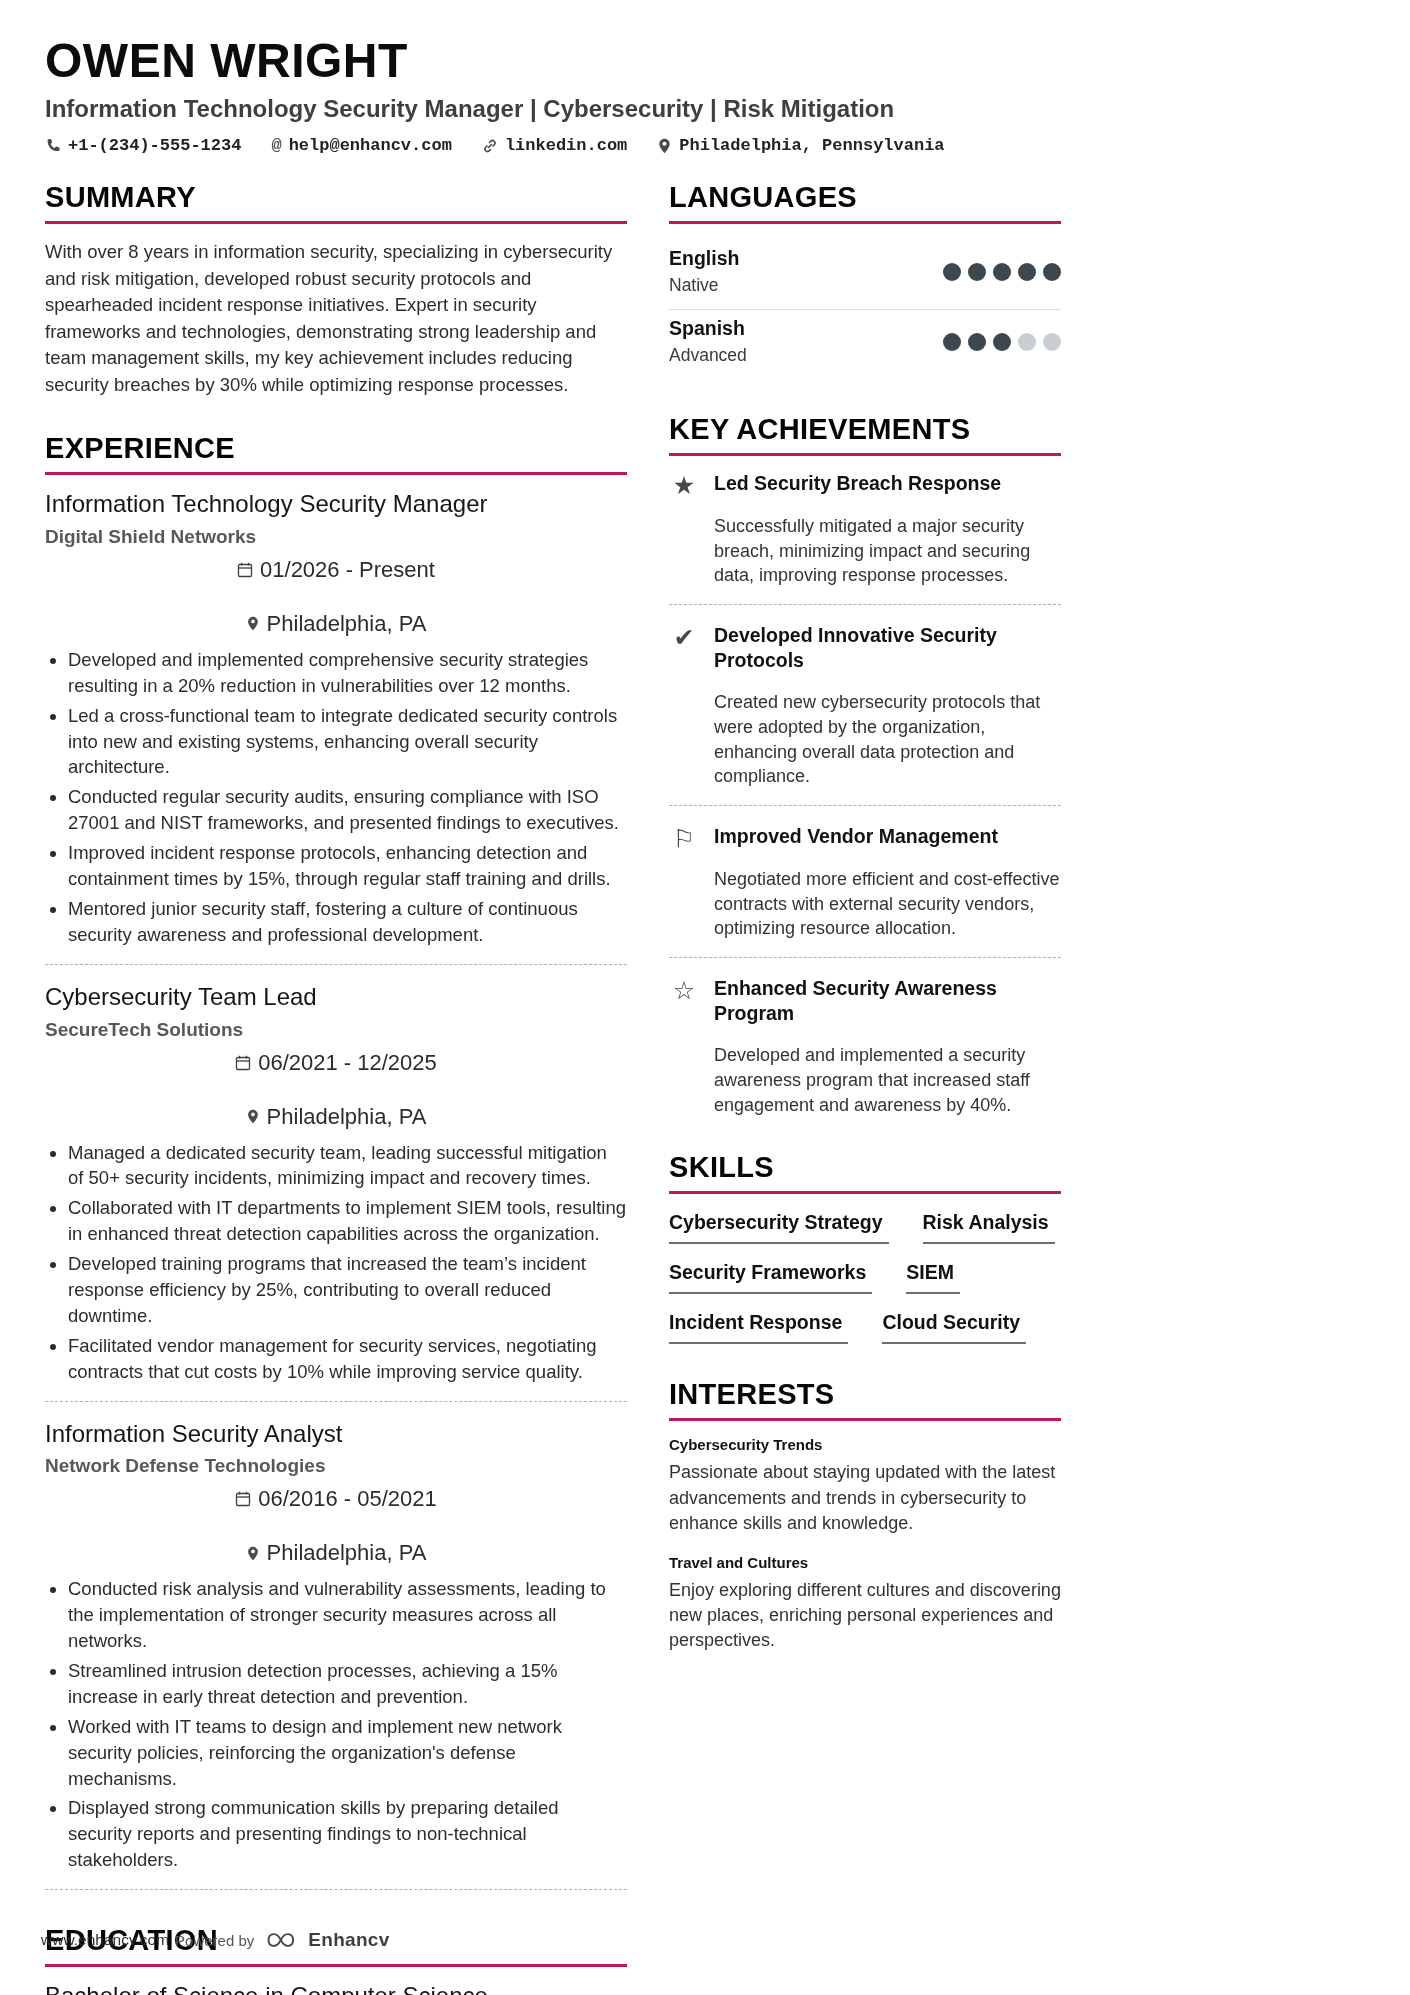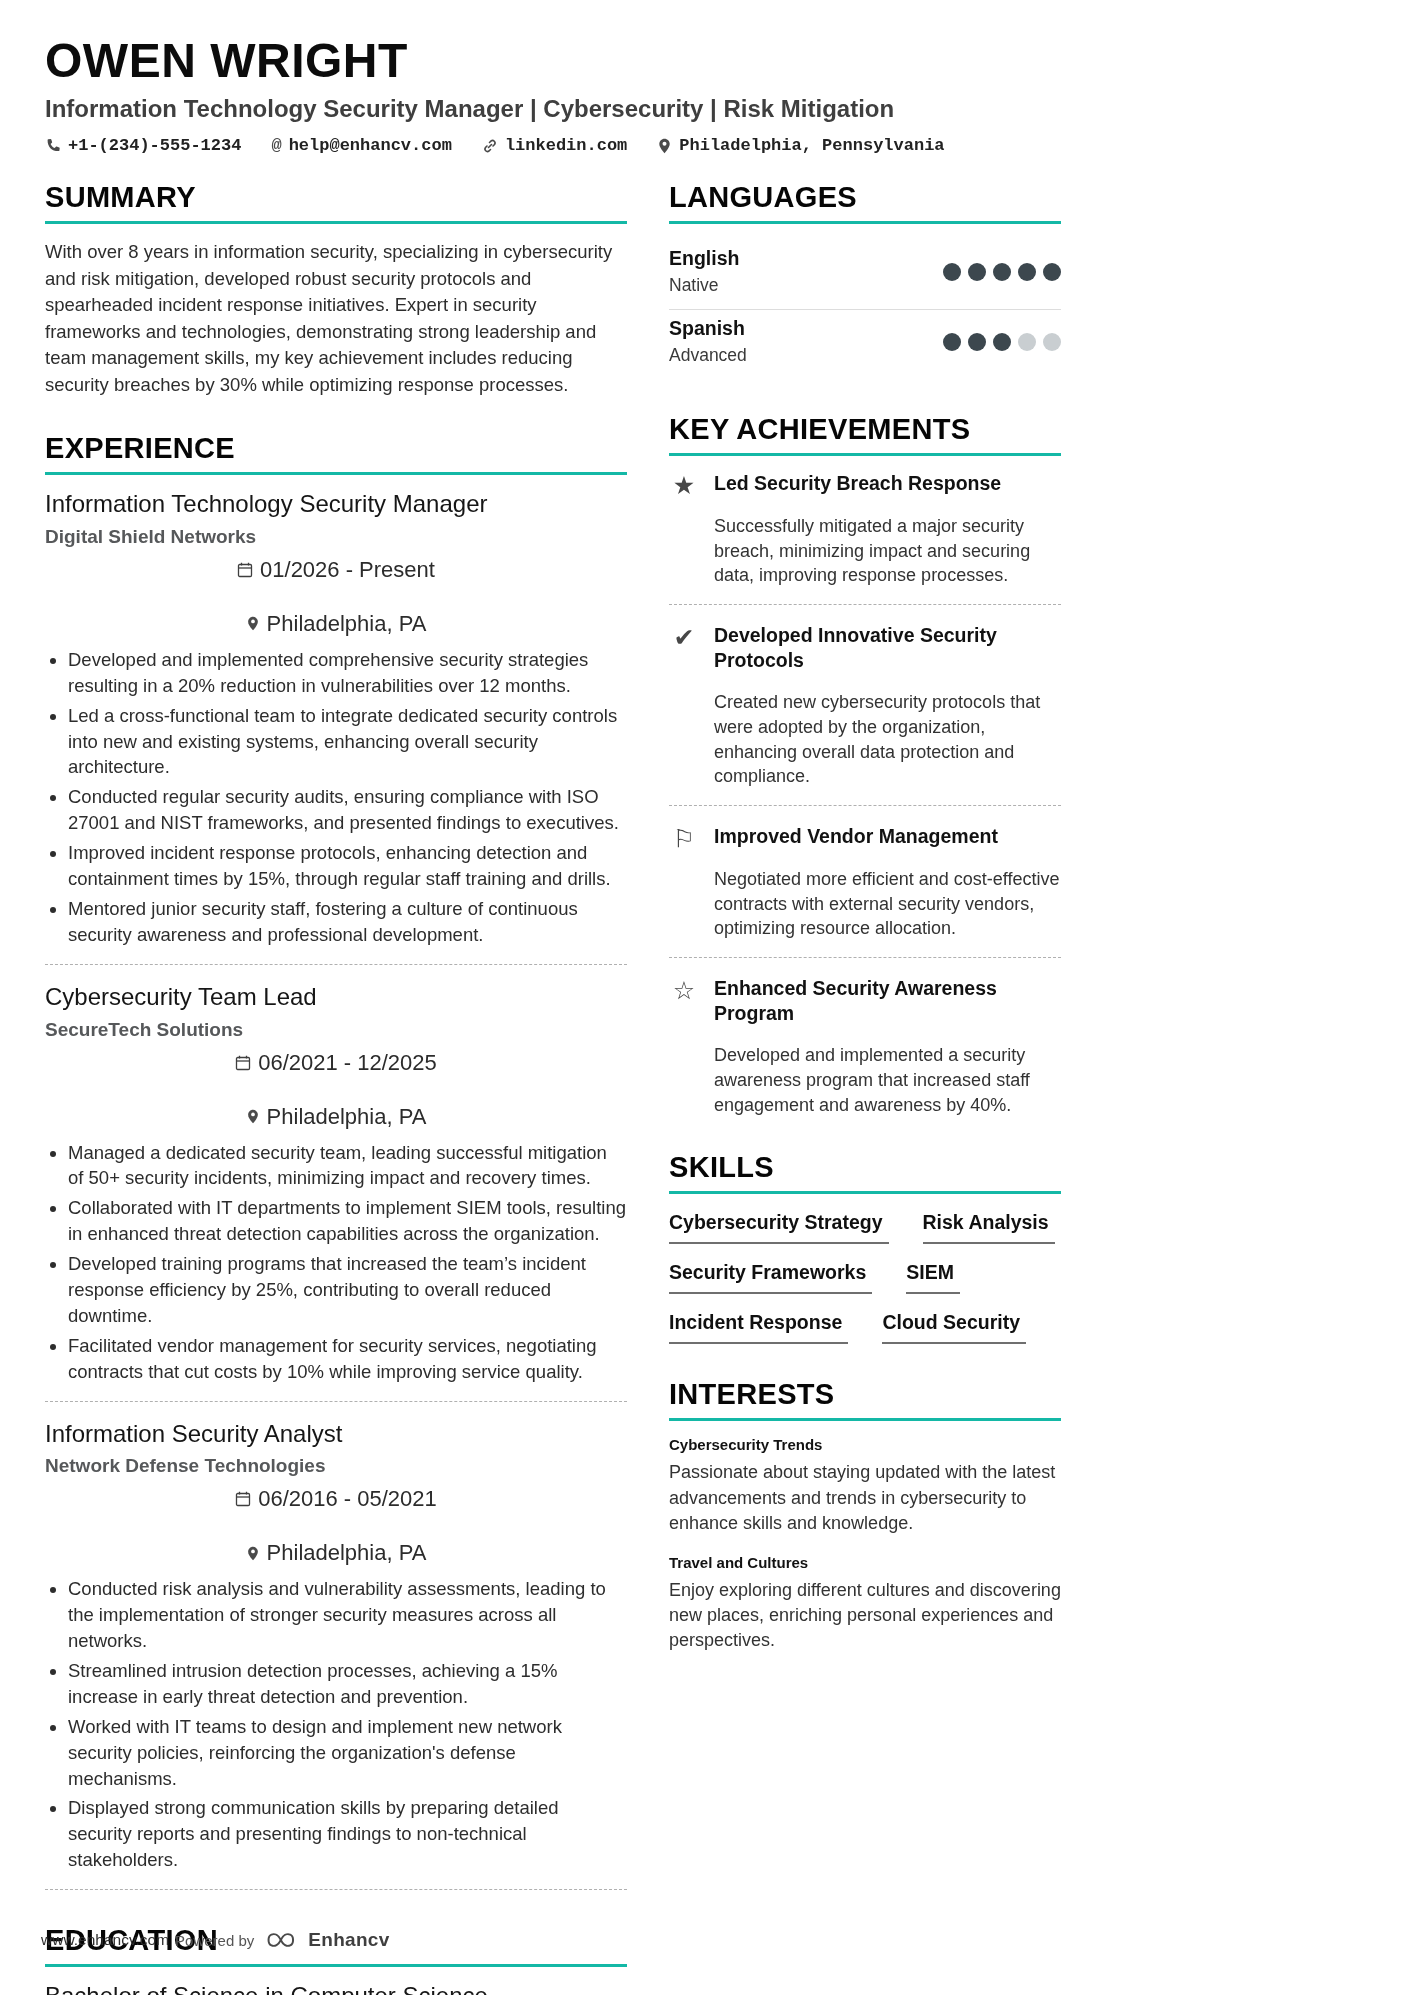--- a/index.html
+++ b/index.html
@@ -18,21 +18,21 @@
   .contact-item { display:inline-flex; align-items:center; gap:7px;font-family:Liberation Mono, monospace; }
   .cicon { color:#4a4a4a; flex:0 0 auto; display:inline-flex; }
   .at-glyph { font-size:17px; font-weight:700; color:#4a4a4a; }
 
   
   .columns { display:flex; gap:42px; margin-top:26px; }
   .col-left { width:582px; flex:0 0 auto; }
   .col-right { width:392px; flex:0 0 auto; }
   .section { margin-bottom:34px; }
   .sec-h { font-size:29px; font-weight:700; color:#060606; letter-spacing:.3px;
-           padding-bottom:7px; border-bottom:3px solid #14b8a6; margin-bottom:15px; }
+           padding-bottom:7px; border-bottom:3px solid #be185d; margin-bottom:15px; }
 
   .body-text { font-size:18.5px; line-height:1.43; color:#2d2d2d; }
 
   
   .job-title { font-size:24px; font-weight:400; color:#161616; line-height:1.2; }
   .company { margin-top:7px; font-size:19px; font-weight:700; color:#56585a; }
   .meta-row { display:flex; gap:28px; margin-top:9px; font-size:22px; color:#2c2c2c; align-items:center;flex-direction:column; }
   .meta-item { display:inline-flex; align-items:center; gap:7px; }
   .bullets { margin-top:10px; padding-left:23px; list-style:disc; }
   .bullets li { font-size:18.5px; line-height:1.4; color:#2d2d2d; margin-bottom:4px; }

